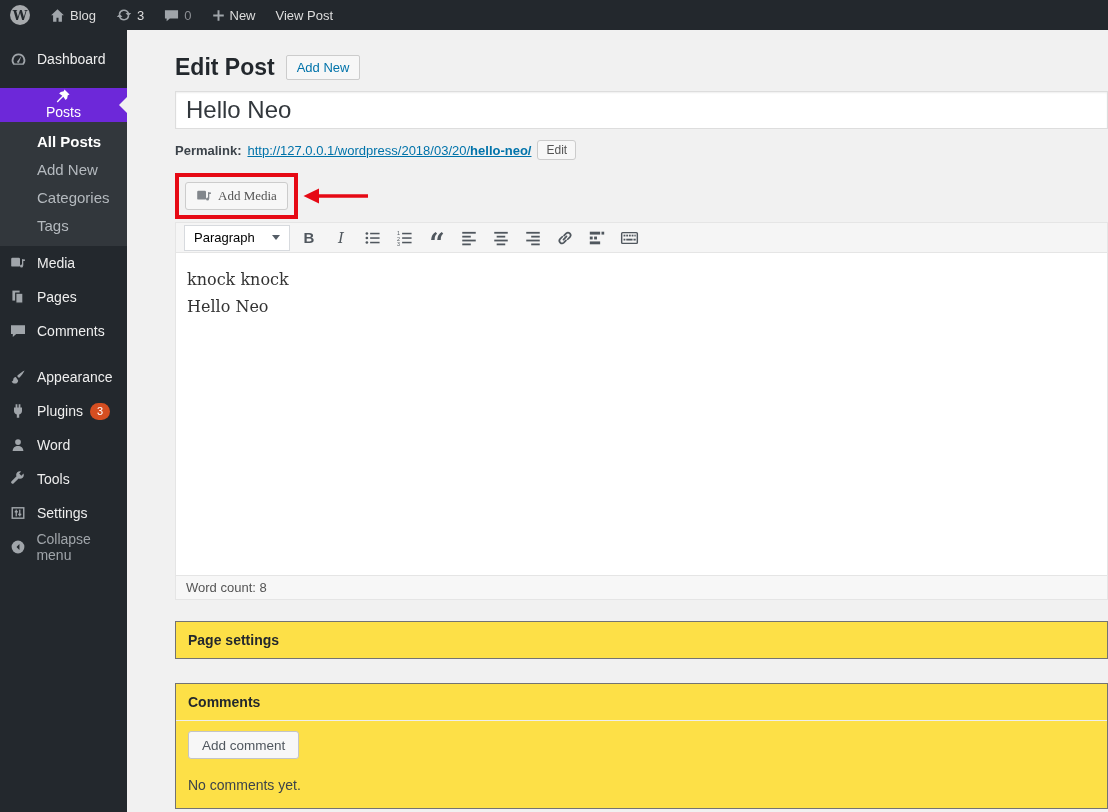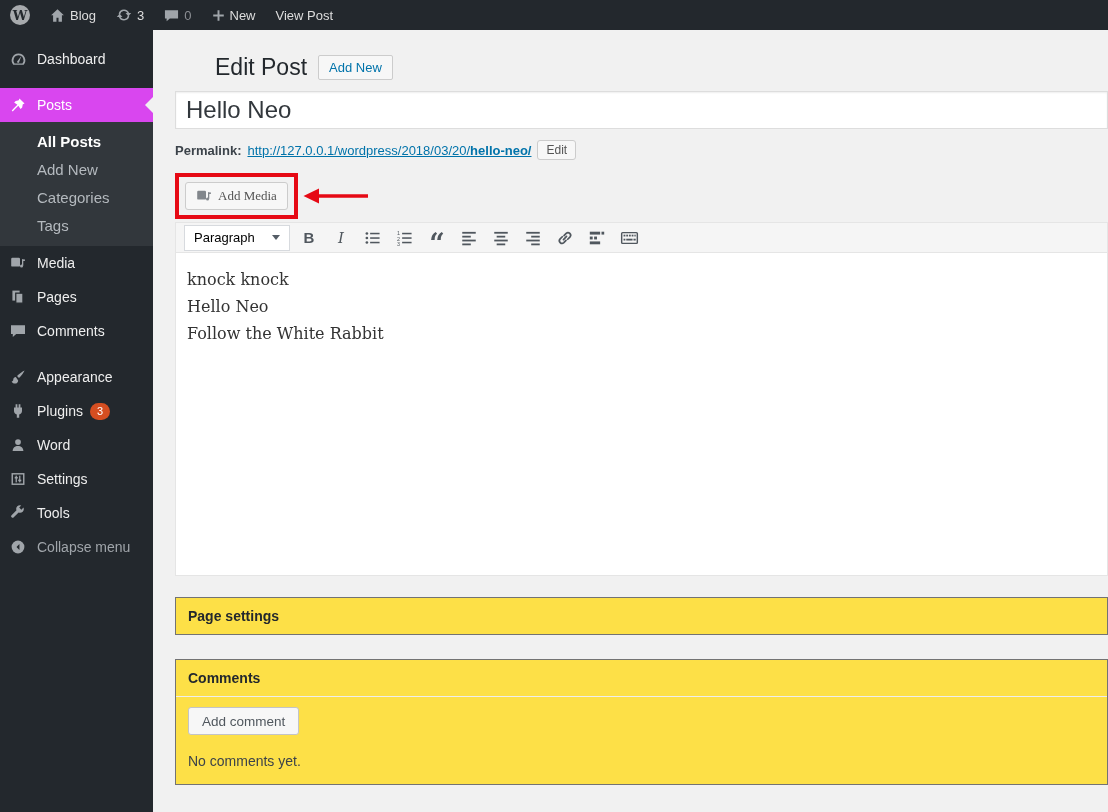--- a/index.html
+++ b/index.html
@@ -11,44 +11,44 @@
   .admin-bar { position:absolute; top:0; left:0; width:100%; height:30px;
     background:#23282d; display:flex; align-items:center; z-index:50; }
   .ab-item { display:flex; align-items:center; gap:5px; padding:0 10px; height:30px;
     color:#ddd; font-size:13px; cursor:pointer; }
   .ab-item .count-dim { color:#8c8f94; }
   .wp-logo-circle { width:20px; height:20px; border-radius:50%; background:#a7aaad;
     color:#23282d; font-weight:bold; font-size:13px; display:flex; align-items:center;
     justify-content:center; font-family:"DejaVu Serif", serif; }
 
   
-  .sidebar { position:absolute; top:30px; left:0; bottom:0; width:153px; background:#23282d; z-index:40; }
+  .sidebar { position:absolute; top:30px; left:0; bottom:0; width:127px; background:#23282d; z-index:40; }
   .menu { padding-top:12px; }
   .menu-item { position:relative; height:34px; display:flex; align-items:center;
     color:#a0a5aa; cursor:pointer; }
   .menu-item .mi-icon { width:20px; display:flex; justify-content:center; margin:0 9px 0 8px; }
   .menu-item .mi-label { color:#eee; font-size:14px; }
   .menu-item.dim .mi-label { color:#a0a5aa; }
-  .menu-item.active { background:#d946ef; color:#fff; }
+  .menu-item.active { background:#6d28d9; color:#fff;flex-direction:column; }
   .menu-item.active .mi-label { color:#fff; font-weight:400; }
   .menu-item.active::after { content:""; position:absolute; right:0; top:50%; margin-top:-8px;
     border:8px solid transparent; border-right-color:#f1f1f1; }
   .menu-sep { height:12px; }
   .submenu { background:#32373c; padding:5px 0 7px; }
   .submenu-item { height:28px; display:flex; align-items:center; padding-left:37px;
     color:#b4b9be; font-size:15px; cursor:pointer; }
   .submenu-item.current { color:#fff; font-weight:bold; }
   .badge { margin-left:7px; background:#d54e21; color:#fff; font-size:11px; line-height:11px;
     padding:3px 7px; border-radius:10px; }
 
   
   .content { position:absolute; top:30px; left:153px; right:0; bottom:0;
     padding:22px 0 0 22px; background:#f1f1f1; }
   .page-header { display:flex; align-items:center; gap:11px; height:30px; }
-  .page-title { font-size:23px; font-weight:400; color:#23282d;margin-left:40px; }
+  .page-title { font-size:23px; font-weight:700; color:#23282d; }
   .btn { font-family:"Liberation Sans", sans-serif; cursor:pointer; }
   .add-new-btn { font-size:13px; color:#0073aa; background:#f7f7f7; border:1px solid #ccc;
     border-radius:2px; padding:5px 10px; line-height:1; }
   .title-input { display:block; width:100%; height:38px; margin-top:9px; border:1px solid #ddd;
     background:#fff; padding:3px 10px; font-size:24px; color:#32373c;
     font-family:"Liberation Sans", sans-serif; box-shadow:inset 0 1px 2px rgba(0,0,0,.07); }
   .permalink-row { margin-top:9px; display:flex; align-items:center; gap:6px;
     font-size:13px; color:#3c434a; height:24px; }
   .permalink-label { font-weight:bold; }
   .permalink-link { color:#0073aa; text-decoration:underline; cursor:pointer; }
@@ -227,36 +227,36 @@
           <svg width="16" height="16" viewBox="0 0 20 20">
               <circle cx="10" cy="6.3" r="3.6" fill="currentColor"></circle>
               <path fill="currentColor" d="M3.3 17.5c0-3.7 3-6.2 6.7-6.2s6.7 2.5 6.7 6.2z"></path>
             </svg>
         </span>
         <span class="mi-label">Word</span>
       </div>
       <div class="menu-item">
         <span class="mi-icon">
           <svg width="16" height="16" viewBox="0 0 20 20">
+              <path fill="currentColor" d="M16.8 3.2a4.6 4.6 0 0 1-6 6.1l-6.1 6.1a1.9 1.9 0 0 1-2.7-2.7l6.1-6.1a4.6 4.6 0 0 1 5.9-6l-2.5 2.5 2.7 2.7z"></path>
+            </svg>
+        </span>
+        <span class="mi-label">Tools</span>
+      </div>
+      <div class="menu-item">
+        <span class="mi-icon">
+          <svg width="16" height="16" viewBox="0 0 20 20">
               <rect x="2.8" y="3.5" width="14.4" height="13" fill="none" stroke="currentColor" stroke-width="1.8"></rect>
               <rect x="7" y="5.8" width="1.6" height="8.4" fill="currentColor"></rect>
               <rect x="5.9" y="7.4" width="3.8" height="2" fill="currentColor"></rect>
               <rect x="11.4" y="5.8" width="1.6" height="8.4" fill="currentColor"></rect>
               <rect x="10.3" y="10.8" width="3.8" height="2" fill="currentColor"></rect>
             </svg>
         </span>
         <span class="mi-label">Settings</span>
-      </div>
-      <div class="menu-item">
-        <span class="mi-icon">
-          <svg width="16" height="16" viewBox="0 0 20 20">
-              <path fill="currentColor" d="M16.8 3.2a4.6 4.6 0 0 1-6 6.1l-6.1 6.1a1.9 1.9 0 0 1-2.7-2.7l6.1-6.1a4.6 4.6 0 0 1 5.9-6l-2.5 2.5 2.7 2.7z"></path>
-            </svg>
-        </span>
-        <span class="mi-label">Tools</span>
       </div>
       <div class="menu-item dim">
         <span class="mi-icon">
           <svg width="16" height="16" viewBox="0 0 20 20">
               <circle cx="10" cy="10" r="8" fill="currentColor"></circle>
               <path d="M11.8 6.3 8.1 10l3.7 3.7z" fill="#23282d"></path>
             </svg>
         </span>
         <span class="mi-label">Collapse menu</span>
       </div>
@@ -399,21 +399,23 @@
                 <rect x="3.4" y="10.8" width="2" height="2" fill="currentColor"></rect>
                 <rect x="6.4" y="10.8" width="7" height="2" fill="currentColor"></rect>
                 <rect x="14.4" y="10.8" width="2.5" height="2" fill="currentColor"></rect>
               </svg>
           </span>
         </button>
       </div>
       <div class="editor-body">
         <p>knock knock</p>
         <p>Hello Neo</p>
-        <p>Follow the White Rabbit</p>
+      </div>
+      <div class="editor-statusbar">
+        <span>Word count: 8</span>
       </div>
     </div>
 
     <div class="panel page-settings">
       <div class="panel-header">Page settings</div>
     </div>
 
     <div class="panel comments-panel">
       <div class="panel-header">Comments</div>
       <div class="panel-body">

